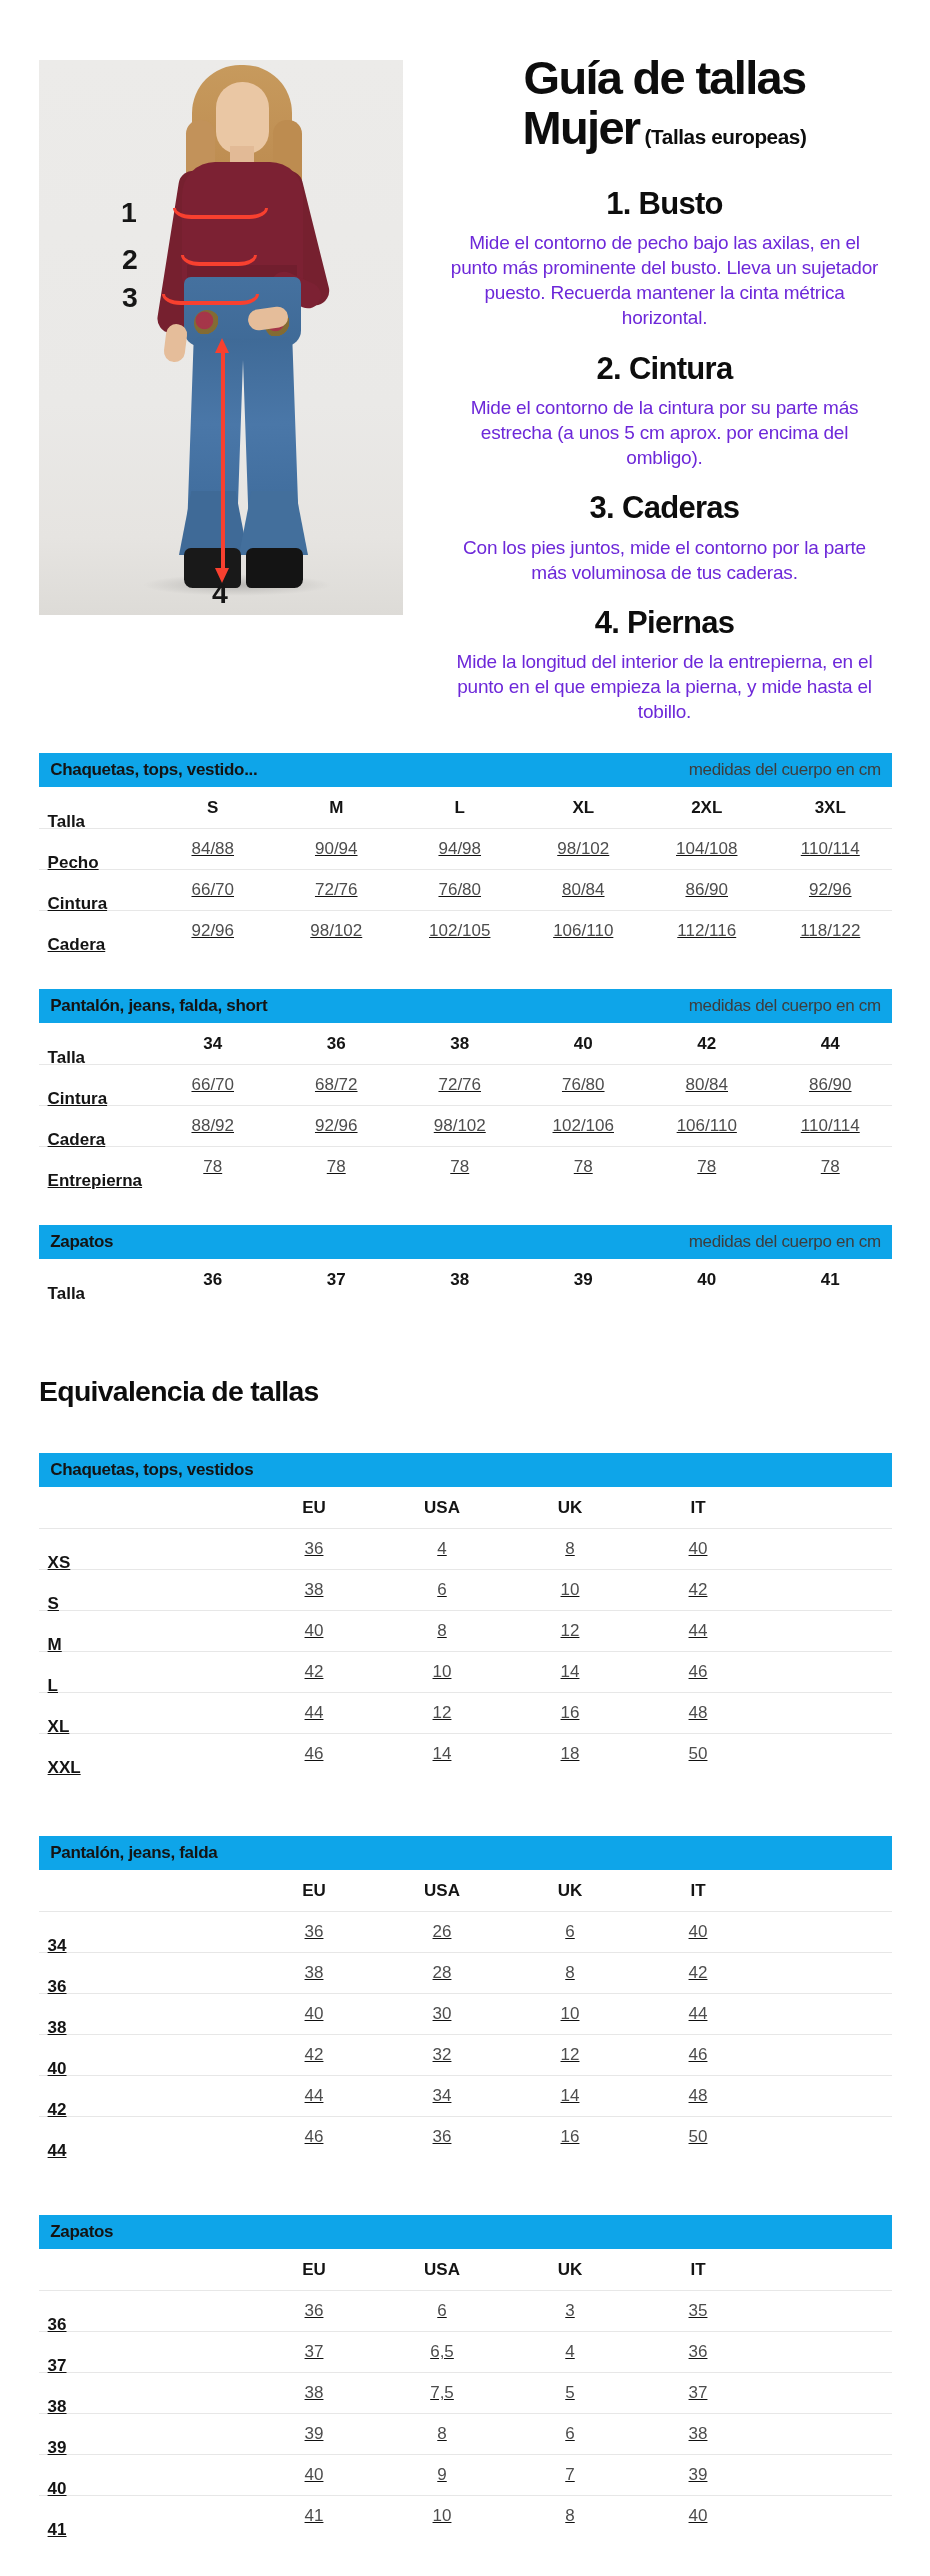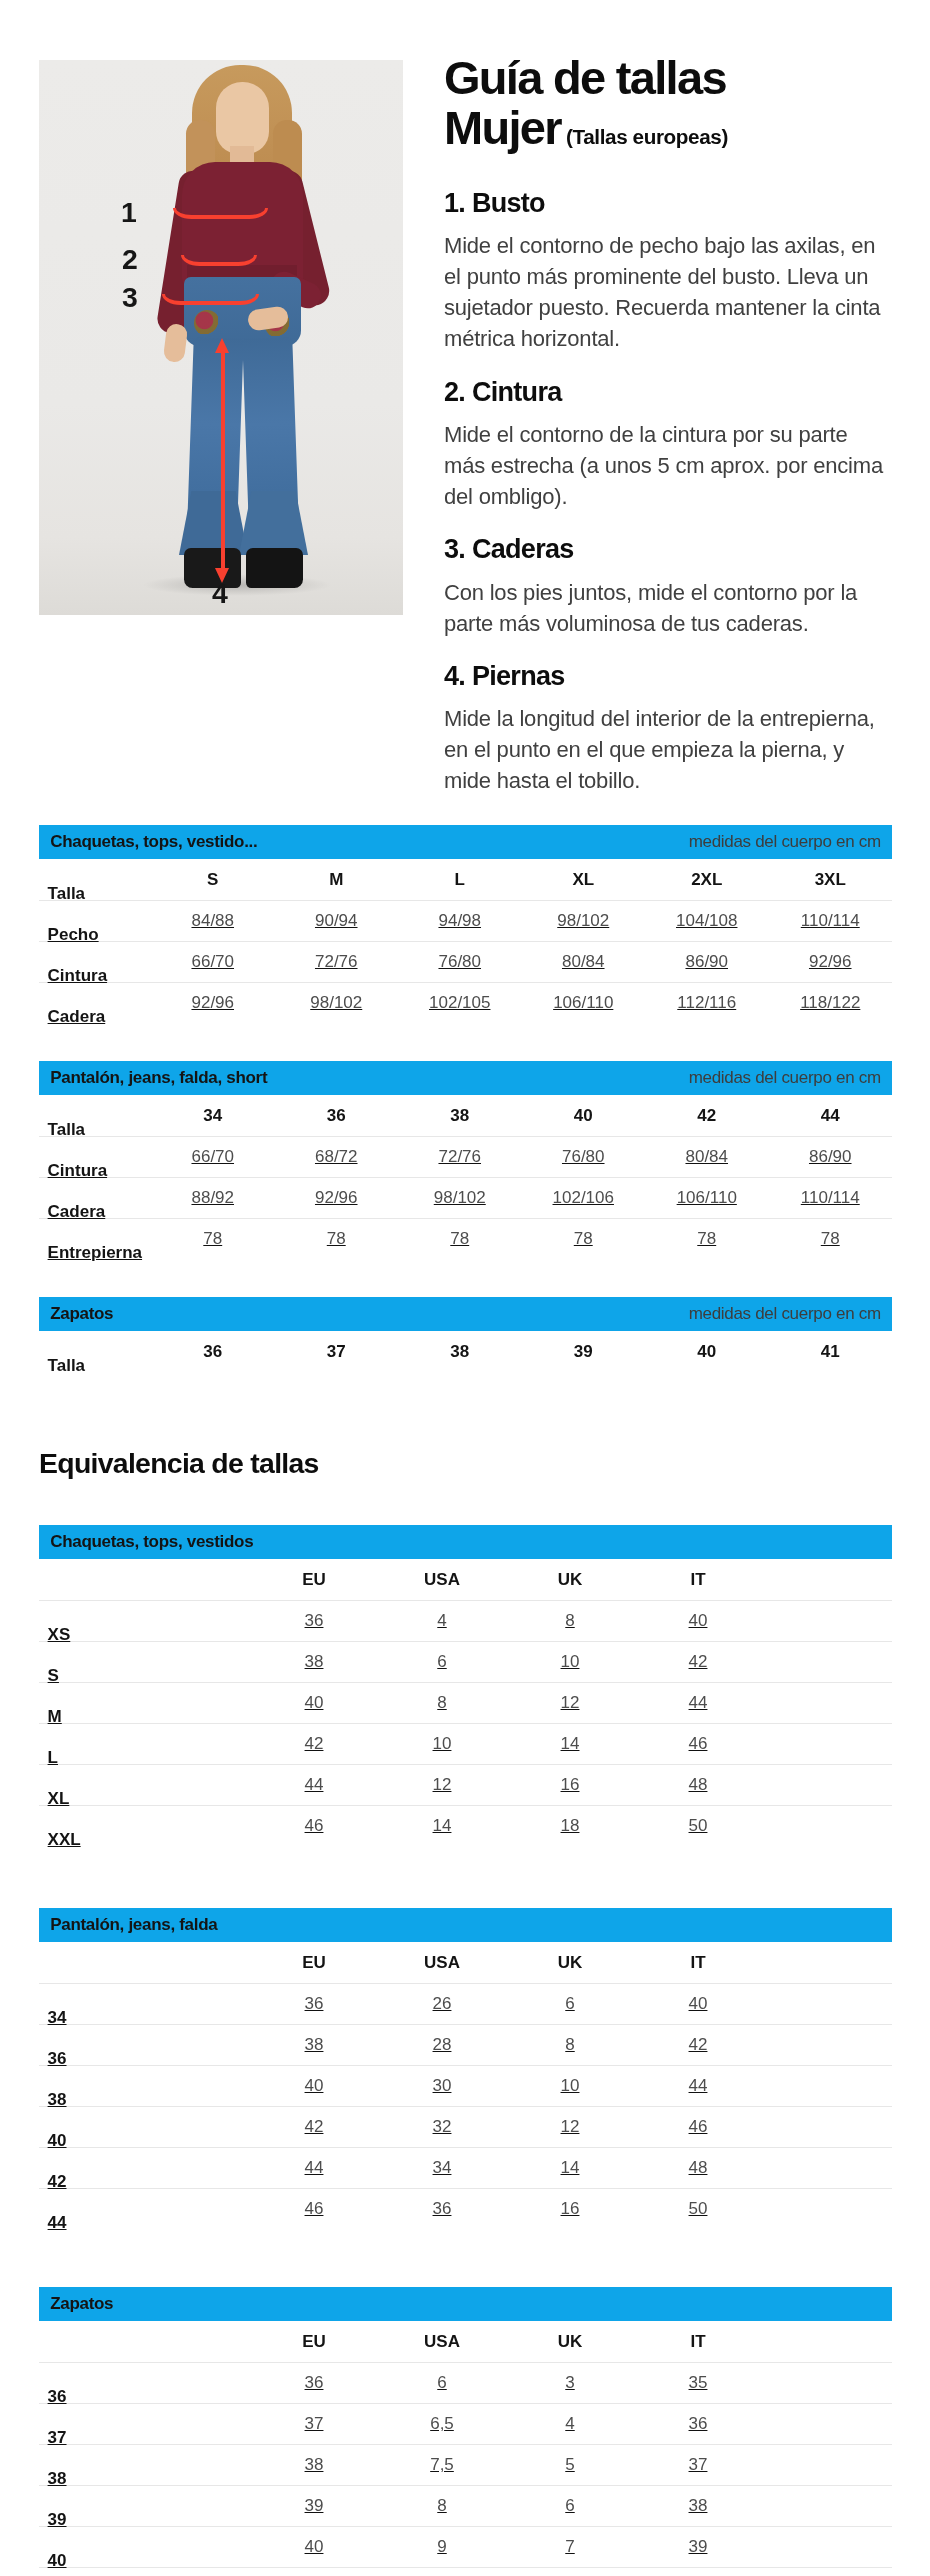--- a/index.html
+++ b/index.html
@@ -42,25 +42,25 @@
   .flower { position:absolute; width:26px; height:26px; background:radial-gradient(circle at 40% 40%,#b03040 0 38%,#8a6b28 42% 62%,transparent 64%); border-radius:50%; opacity:.9; }
 
   
   .marker { position:absolute; font-size:28.4px; font-weight:bold; color:#161616; }
   .mline  { position:absolute; height:11.2px; border-bottom:4.3px solid #f8402f; border-left:3.4px solid #f8402f; border-right:3.4px solid #f8402f; border-radius:0 0 19px 19px / 0 0 11.2px 11.2px; }
   .vline  { position:absolute; width:4.3px; background:#f8402f; }
   .vline::before, .vline::after { content:""; position:absolute; left:-6px; border-left:7.8px solid transparent; border-right:7.8px solid transparent; }
   .vline::before { top:-12px; border-bottom:15.5px solid #f8402f; }
   .vline::after  { bottom:-12px; border-top:15.5px solid #f8402f; }
 
-  .intro { margin-left:41px; width:441px; padding-top:5.2px; }
+  .intro { margin-left:41px; width:441px; padding-top:5.2px;text-align:center; }
   h1.title { font-size:47px; line-height:50px; font-weight:bold; letter-spacing:-1.7px; color:#0d0d0d; margin-bottom:26px; }
   h1.title .suffix { font-size:20.7px; letter-spacing:-0.4px; font-weight:bold; margin-left:5.2px; }
-  .mstep h2 { font-size:27px; line-height:31px; font-weight:bold; letter-spacing:-0.7px; color:#0d0d0d; margin-bottom:11.2px; }
-  .mstep p  { font-size:22px; line-height:31px; color:#404040; margin-bottom:22.4px; letter-spacing:-0.2px; }
+  .mstep h2 { font-size:31px; line-height:31px; font-weight:bold; letter-spacing:-0.7px; color:#0d0d0d; margin-bottom:11.2px; }
+  .mstep p  { font-size:19px; line-height:25px; color:#6d28d9; margin-bottom:22.4px; letter-spacing:-0.2px; }
 
   
   .mtable { margin-top:38px; }
   .mtable.first { margin-top:6.9px; }
   .section-bar { height:34px; background:#0ea5e9; display:flex; align-items:center; justify-content:space-between; padding:0 11.2px; }
   .bar-title { font-size:17px; font-weight:bold; color:#141414; letter-spacing:-0.3px; }
   .bar-note  { font-size:17px; color:#3d3d3d; letter-spacing:-0.3px; }
   .trow { display:flex; align-items:center; height:41px; font-size:17px; }
   .trow + .trow { border-top:0.9px solid #e7e7e7;text-decoration:underline; }
   .trow .lbl { width:112px; flex:none; padding-left:8.6px; font-weight:bold; color:#141414;margin-top:28px; }

